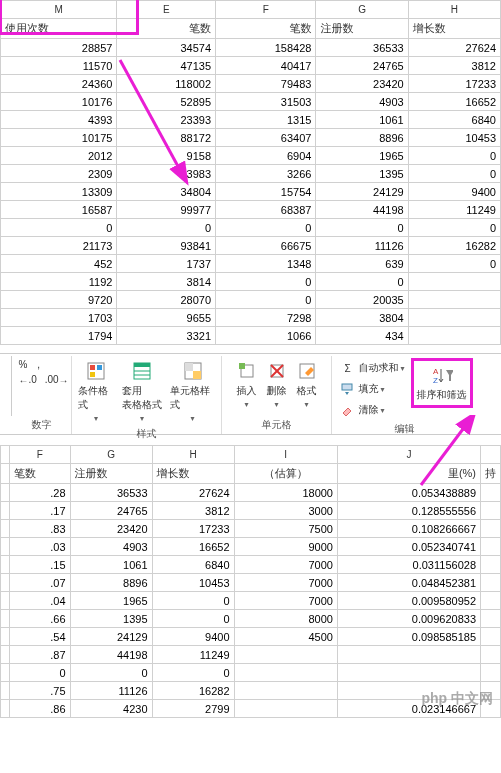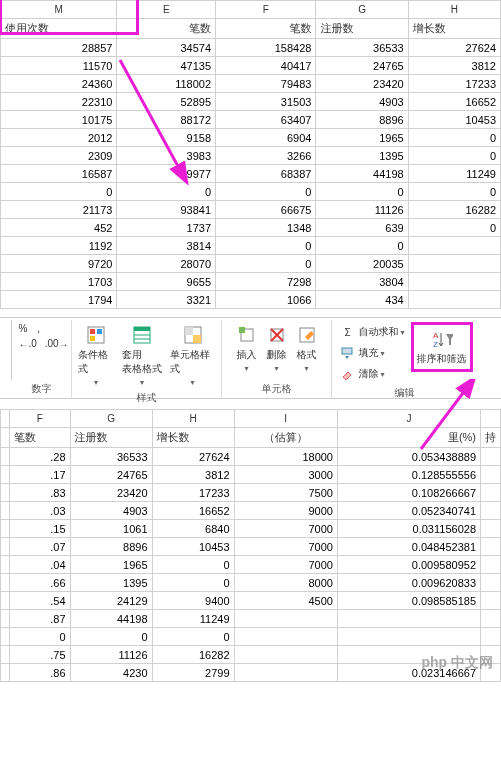--- a/index.html
+++ b/index.html
@@ -81,25 +81,32 @@
           <td>3812</td>
         </tr>
         <tr>
           <td>24360</td>
           <td>118002</td>
           <td>79483</td>
           <td>23420</td>
           <td>17233</td>
         </tr>
         <tr>
-          <td>22310</td>
+          <td>10176</td>
           <td>52895</td>
           <td>31503</td>
           <td>4903</td>
           <td>16652</td>
+        </tr>
+        <tr>
+          <td>4393</td>
+          <td>23393</td>
+          <td>1315</td>
+          <td>1061</td>
+          <td>6840</td>
         </tr>
         <tr>
           <td>10175</td>
           <td>88172</td>
           <td>63407</td>
           <td>8896</td>
           <td>10453</td>
         </tr>
         <tr>
           <td>2012</td>
@@ -107,20 +114,27 @@
           <td>6904</td>
           <td>1965</td>
           <td>0</td>
         </tr>
         <tr>
           <td>2309</td>
           <td>3983</td>
           <td>3266</td>
           <td>1395</td>
           <td>0</td>
+        </tr>
+        <tr>
+          <td>13309</td>
+          <td>34804</td>
+          <td>15754</td>
+          <td>24129</td>
+          <td>9400</td>
         </tr>
         <tr>
           <td>16587</td>
           <td>99977</td>
           <td>68387</td>
           <td>44198</td>
           <td>11249</td>
         </tr>
         <tr>
           <td>0</td>

